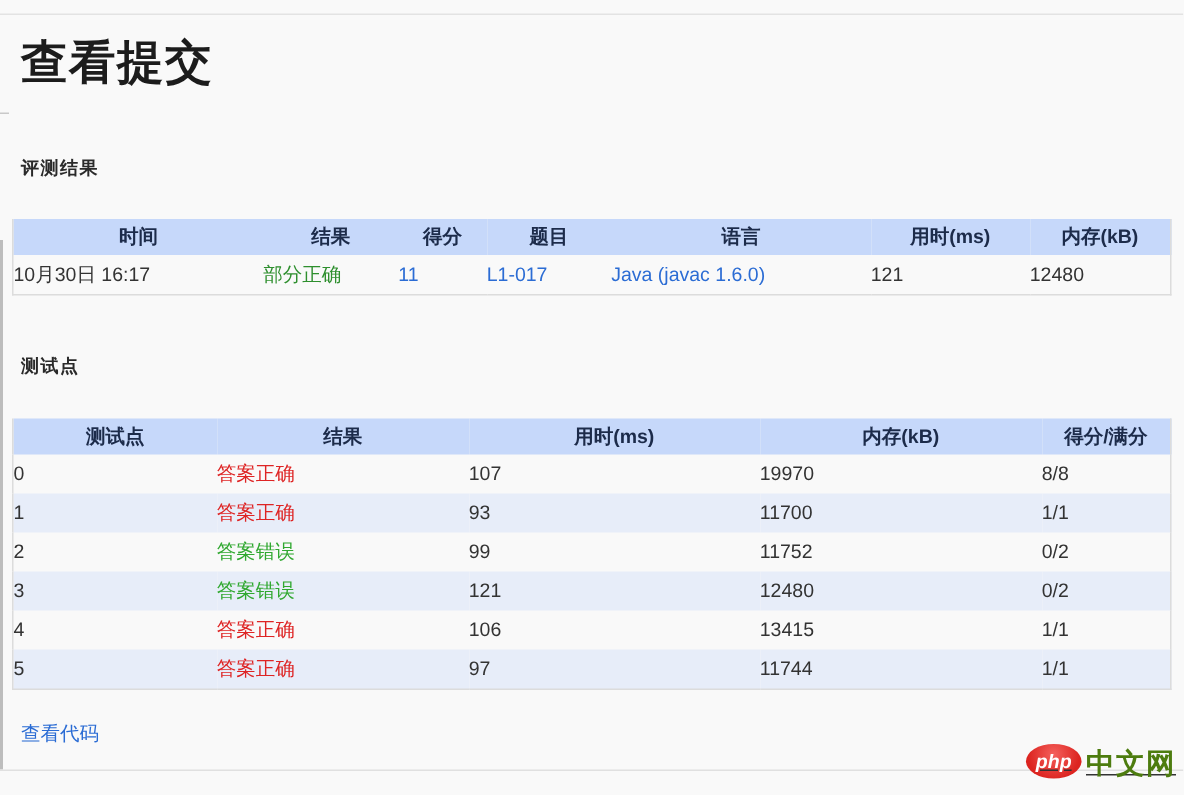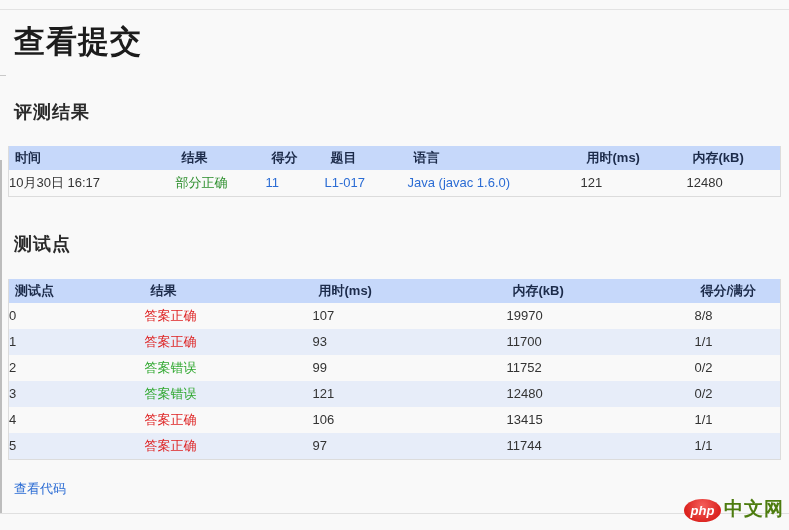--- a/index.html
+++ b/index.html
@@ -36,21 +36,21 @@
   h1.page-title {
     padding: 24px 0 0 14px;
     font-size: 31px;
     line-height: 36px;
     font-weight: 600;
     color: #1c1c1c;
     letter-spacing: 1px;
   }
   h2.section-heading {
     padding-left: 14px;
-    font-size: 18px;
+    font-size: 12px;
     line-height: 22px;
     font-weight: 600;
     color: #2a2a2a;
     letter-spacing: 1px;
   }
   h2.results-heading { padding-top: 41px; }
   h2.testpoints-heading { padding-top: 36px; }
   table.data-table {
     margin: 23px 0 0 8px;
     width: 773px;
@@ -60,21 +60,21 @@
     border-left: 1px solid #dcdcdc;
     border-right: 1px solid #dcdcdc;
     border-bottom: 1px solid #dcdcdc;
     font-size: 13px;
   }
   table.testpoints { margin-top: 24px; }
   .data-table th {
     background: #c6d8fa;
     color: #1c2b4a;
     font-weight: 700;
-    text-align: left;
+    text-align: center;
     padding: 5px 6px;
     line-height: 14px;
     font-size: 13px;
   }
   .data-table td {
     padding: 6px 0;
     line-height: 14px;
     font-size: 13px;
     color: #333;
   }
@@ -107,22 +107,23 @@
   .bottom-line {
     position: absolute;
     top: 513px; left: 0;
     width: 789px; height: 1px;
     background: #e0e0e0;
   }
   .watermark {
     position: absolute;
     top: 496px; right: 5px;
     display: flex;
-    align-items: flex-end;
+    align-items: flex-start;
     gap: 3px;
+    text-decoration: underline;
   }
   .php-badge {
     display: inline-flex;
     align-items: center;
     justify-content: center;
     width: 37px; height: 23px;
     border-radius: 50% / 50%;
     background: radial-gradient(circle at 50% 30%, #f4605c, #dc2420 70%);
     color: #fff;
     font-weight: 700;

